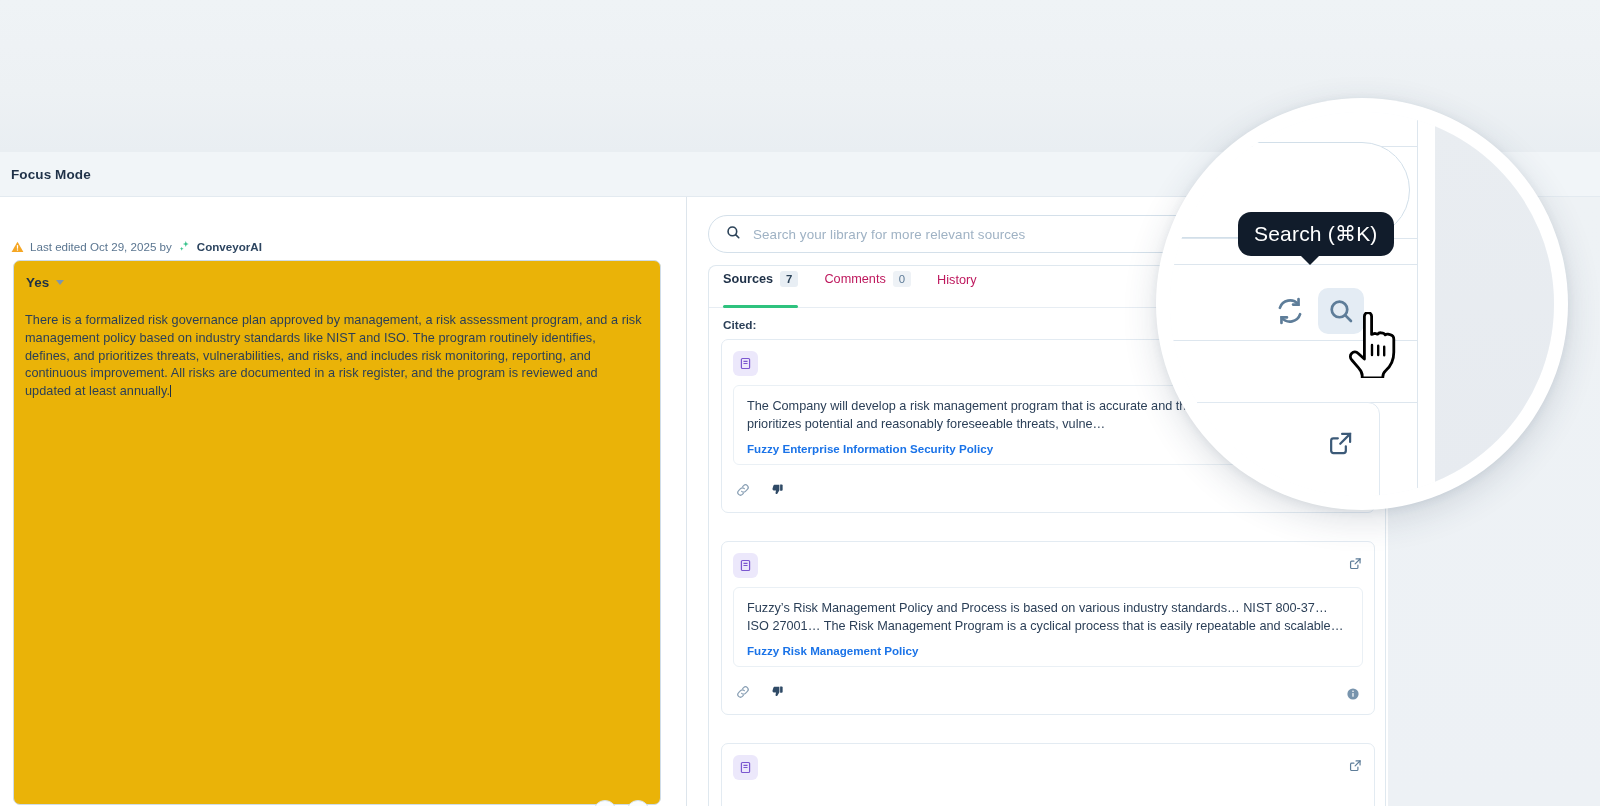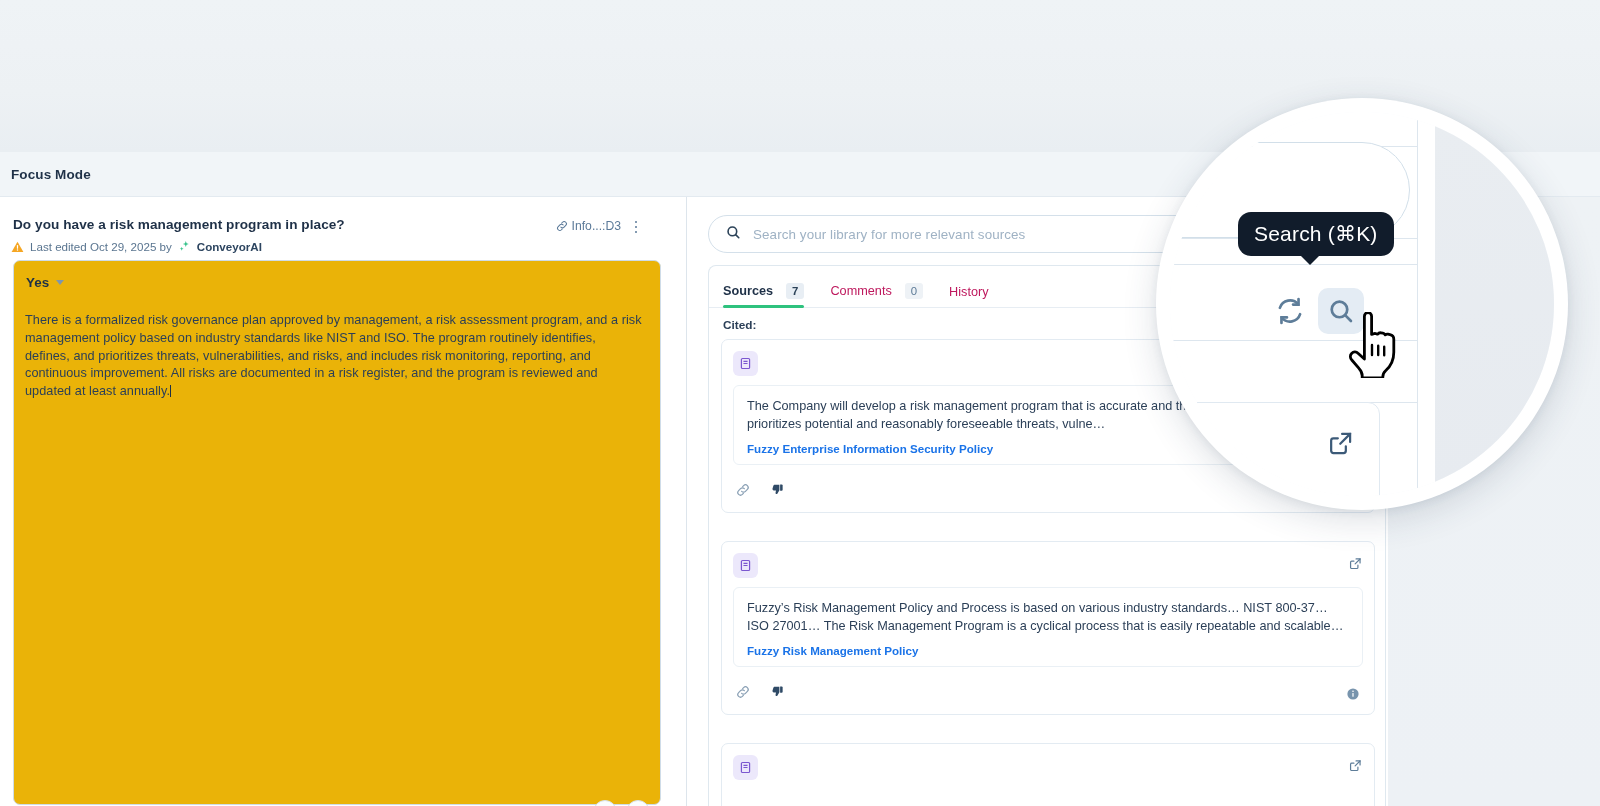--- a/index.html
+++ b/index.html
@@ -118,21 +118,21 @@
   .tabs-card {
     position:absolute; left: 21px; top: 68px; width: 678px; height: 541px;
     border: 1px solid #dfe8ef; border-top-left-radius: 8px; border-top-right-radius: 8px;
     border-bottom: none; background:#fff; overflow:hidden;
   }
   .tabbar {
     position:absolute; left:0; top:0; width:678px; height:42px;
     border-bottom: 1px solid #e7edf3;
     display:flex; align-items:flex-end; padding-left: 14px; gap: 26px;
   }
-  .tab { position:relative; display:flex; align-items:center; gap:13px; padding-bottom:8px; cursor:pointer; }
+  .tab { position:relative; display:flex; align-items:center; gap:7px; padding-bottom:20px; cursor:pointer; }
   .tab-label { font-size:12.7px; color:#be185d; }
   .tab.active .tab-label { color:#1e3047; font-weight:700; }
   .tab-badge {
     font-size:11.4px; color:#5c7near; color:#5c7a96; background:#eef2f6;
     border-radius:3px; padding:1px 6px; line-height:14px;
   }
   .tab.active .tab-badge { color:#2b4258; background:#e8eef4; font-weight:700; }
   .tab-underline {
     position:absolute; left:0; right:0; bottom:-1px; height:3px; border-radius:2px; background:#2ec27e;
   }
@@ -235,39 +235,20 @@
   <div class="app-window">
 
     <div class="focus-header">
       <span class="focus-title">Focus Mode</span>
     </div>
 
     <div class="split">
 
       <div class="left-pane">
 
-        <div class="q-row">
-          <span class="question">Do you have a risk management program in place?</span>
-
-          <span class="info-chip">
-            <span class="link-glyph">
-              <svg width="12" height="12" viewBox="0 0 16 16" fill="none" stroke="#5b7a99" stroke-width="1.4" stroke-linecap="round">
-                <path d="M6.5 9.5a3 3 0 004.3 0l2.2-2.2a3 3 0 10-4.3-4.3L7.6 4.1"></path>
-                <path d="M9.5 6.5a3 3 0 00-4.3 0L3 8.7a3 3 0 104.3 4.3l1.1-1.1"></path>
-              </svg>
-            </span>
-            <span>Info...:D3</span>
-          </span>
-
-          <span class="kebab">
-              <i></i>
-              <i></i>
-              <i></i>
-            </span>
-        </div>
 
         <div class="meta-row">
           <span class="warn-tri">
             <svg width="13" height="12" viewBox="0 0 14 13">
               <path d="M7 .9L13.4 12H.6L7 .9z" fill="#f5a623"></path>
               <rect x="6.35" y="4.4" width="1.3" height="4" rx=".6" fill="#fff"></rect>
               <circle cx="7" cy="9.8" r=".8" fill="#fff"></circle>
             </svg>
           </span>
           <span>Last edited Oct 29, 2025 by</span>

